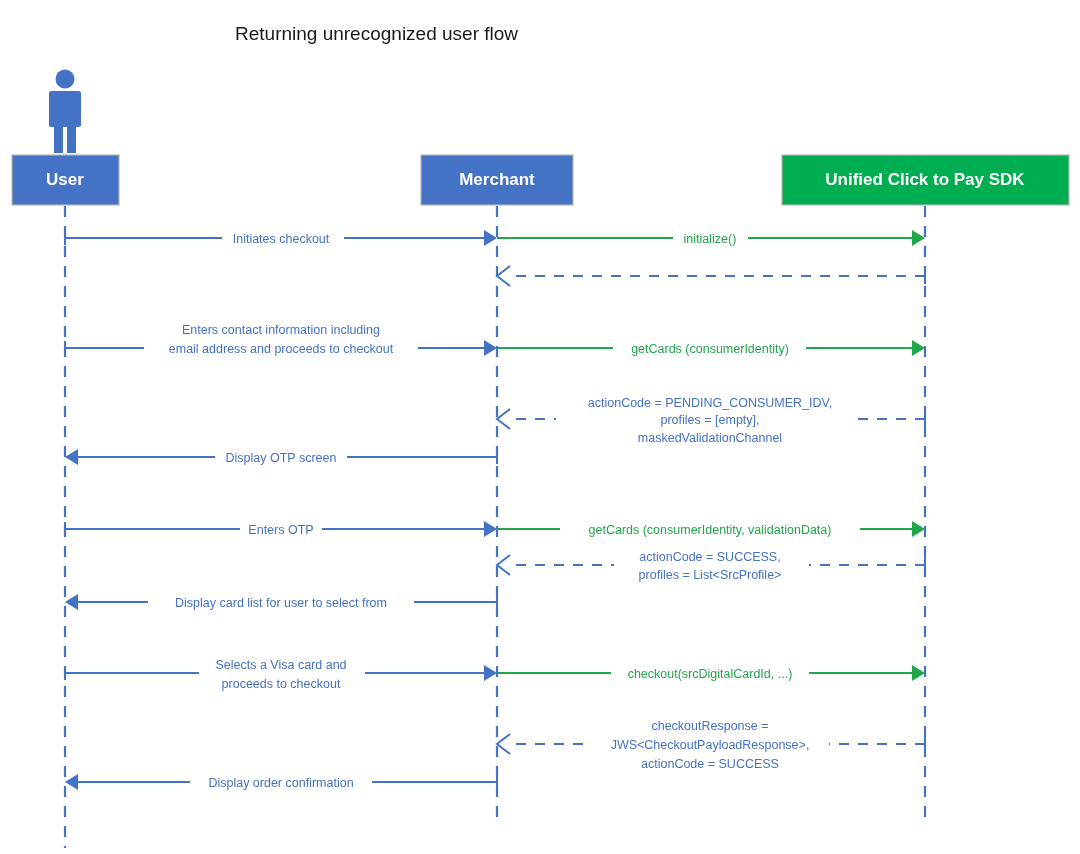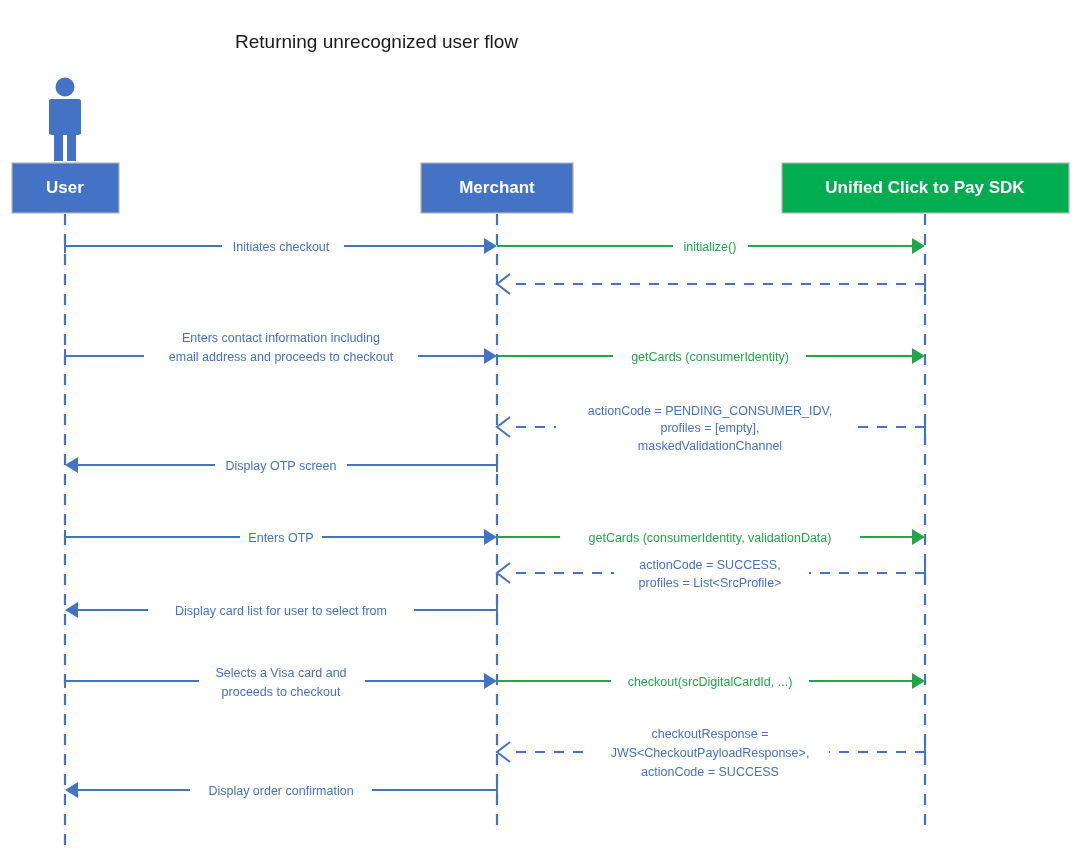--- a/index.html
+++ b/index.html
@@ -10,21 +10,20 @@
   body {
     width: 1080px;
     height: 854px;
     position: relative;
     overflow: hidden;
     font-family: "Liberation Sans", sans-serif;
   }
   #diagram-root {
     position: absolute;
     inset: 0;
-    margin-top: 8px;
   }
   svg#seq-svg {
     position: absolute;
     left: 0;
     top: 0;
     width: 1080px;
     height: 854px;
   }
   .title-text {
     font-family: "Liberation Sans", sans-serif;

